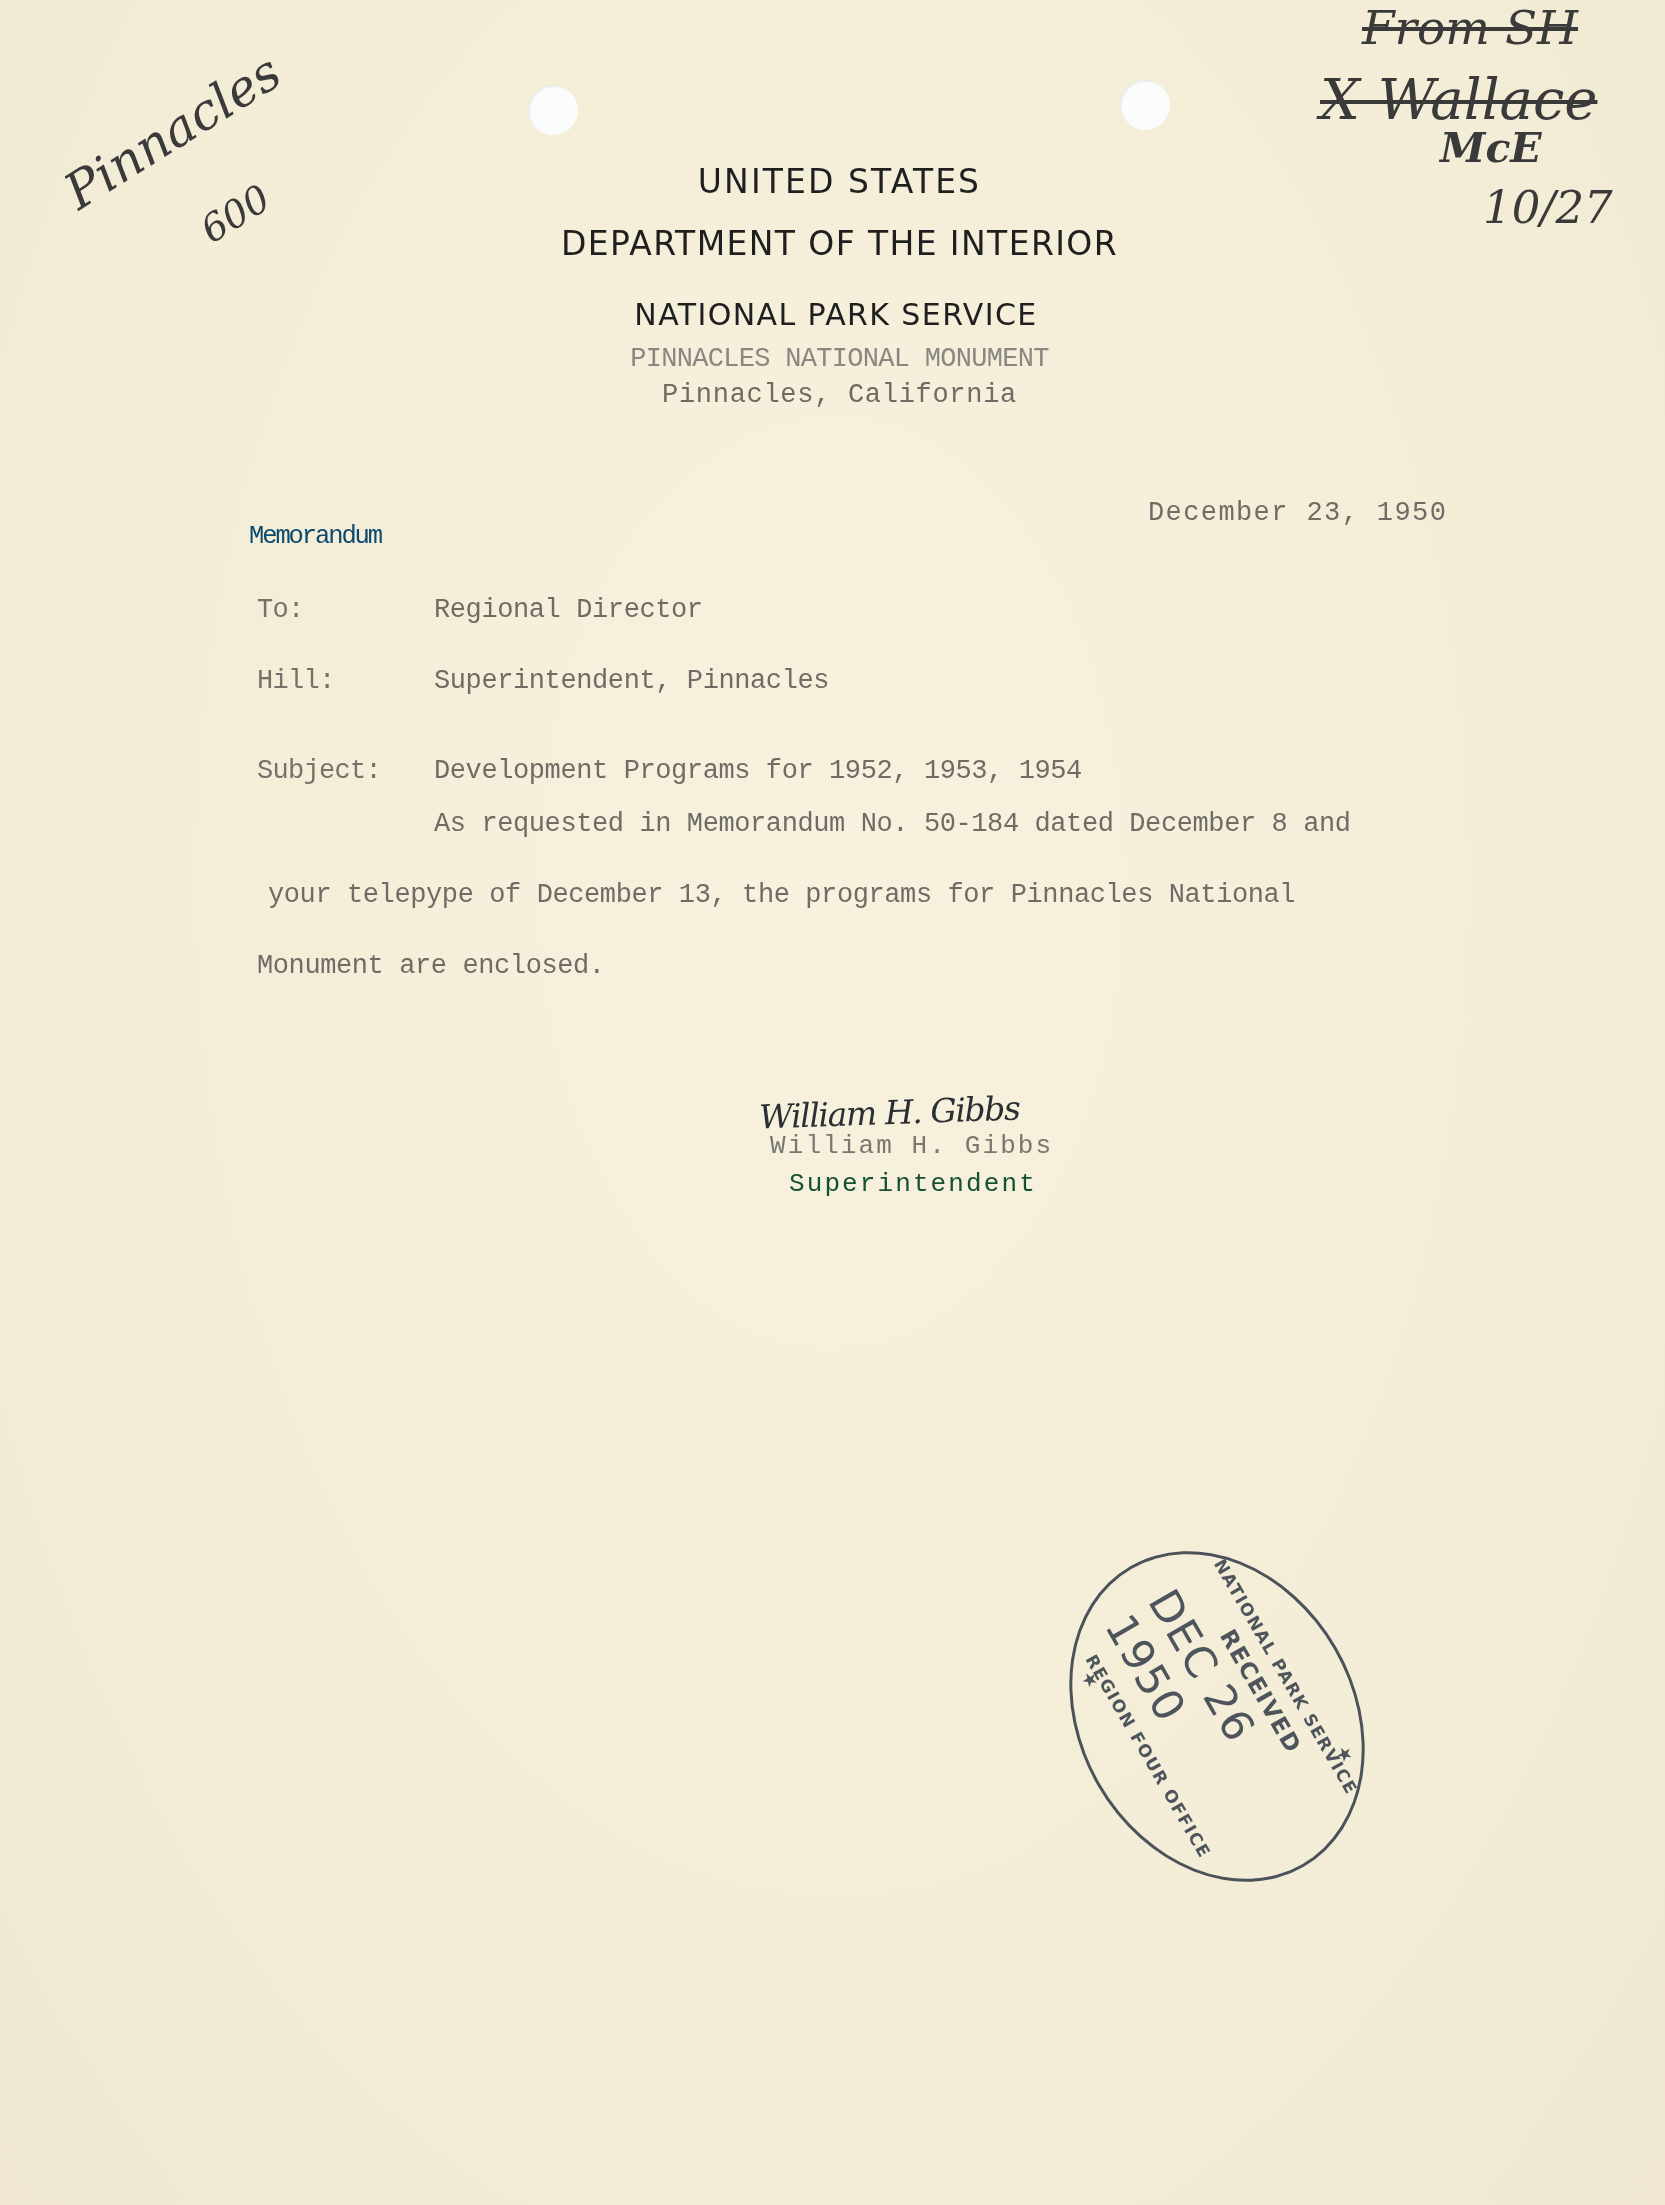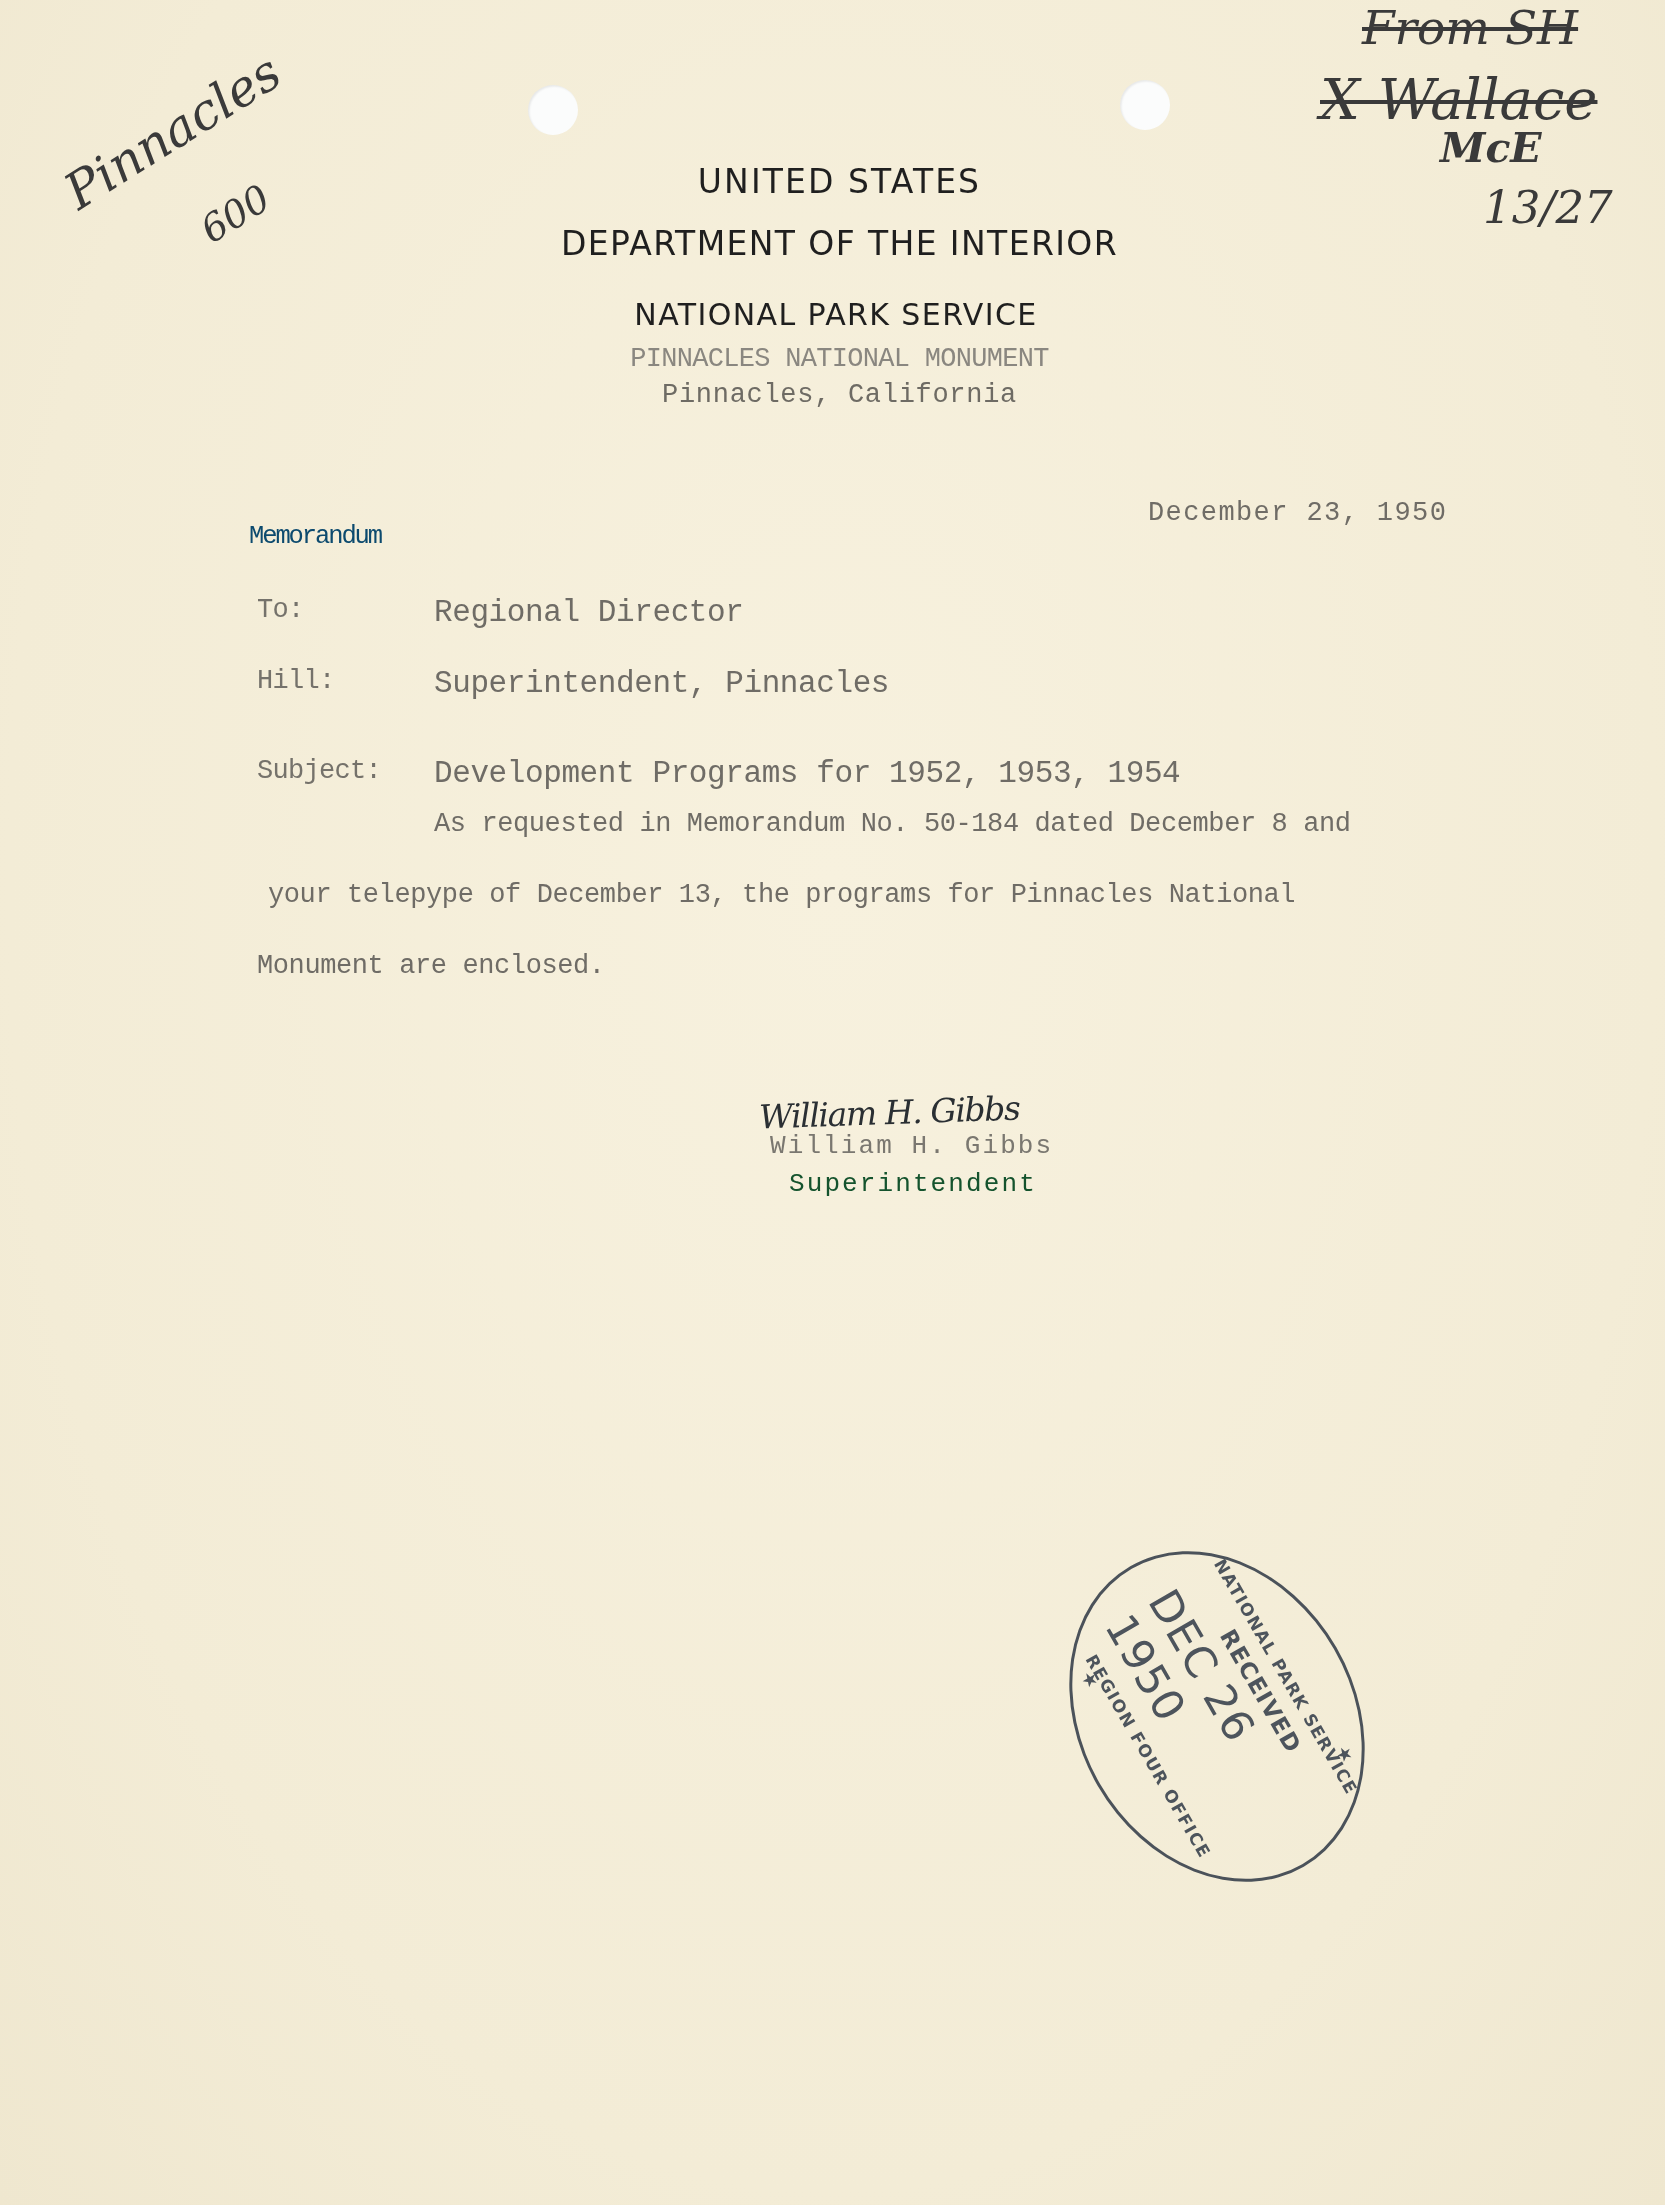--- a/index.html
+++ b/index.html
@@ -25,21 +25,21 @@
     .lh.l1 { top: 162px; font-size: 33px; letter-spacing: 2.1px; left: 7px; }
     .lh.l2 { top: 224px; font-size: 33px; letter-spacing: 1.4px; left: 7px; }
     .lh.l3 { top: 297px; font-size: 30px; letter-spacing: 1.4px; left: 3.5px; }
     .type { position: absolute; color: #6a6760; font-family: "Liberation Mono", "DejaVu Sans Mono", monospace; }
     .lh.l4 { top: 344px; font-size: 27px; color: #8a8780; font-family: "Liberation Mono", monospace; letter-spacing: -0.7px; left: 7px;}
     .lh.l5 { top: 380px; font-size: 27px; color: #6e6b64; font-family: "Liberation Mono", monospace; letter-spacing: 0.7px; left: 7px;}
 
     .date { left: 1148px; top: 451px; font-size: 27px; letter-spacing: 1.4px; color: #6f6c66; margin-top: 47px; }
     .memo { left: 241px; top: 522px; font-size: 25.5px; letter-spacing: -2.1px; color: #0c4a6e; margin-left: 8px; }
     .hlabel { left: 257px; font-size: 27px; letter-spacing: -0.7px; color: #75726b; }
-    .hval { left: 434px; font-size: 31px; letter-spacing: -0.4px; color: #6f6c66; }
+    .hval { left: 434px; font-size: 27px; letter-spacing: -0.4px; color: #6f6c66; }
     .r-to { top: 595px; } .r-from { top: 666px; } .r-subj { top: 756px; text-align: right; }
     .body1 { left: 434px; top: 809px; font-size: 27px; letter-spacing: -0.4px; color: #6f6c66; }
     .body2 { left: 268px; top: 880px; font-size: 27px; letter-spacing: -0.4px; color: #6f6c66; }
     .body3 { left: 257px; top: 951px; font-size: 27px; letter-spacing: -0.4px; color: #6f6c66; }
 
     .sig-script {
       position: absolute; left: 759px; top: 1093px; font-size: 33px;
       font-family: "DejaVu Serif", serif; font-style: italic; color: #2a2f33;
       transform: rotate(-2deg); letter-spacing: -1.4px;
     }
@@ -75,21 +75,21 @@
 <div class="paper"></div>
 
 <div class="hole left"></div>
 <div class="hole right"></div>
 
 <div class="pencil note-left">Pinnacles</div>
 <div class="pencil note-left-num">600</div>
 <div class="pencil note-r1">From SH</div>
 <div class="pencil note-r2">X Wallace</div>
 <div class="pencil note-r3">McE</div>
-<div class="pencil note-r4">13/27</div>
+<div class="pencil note-r4">10/27</div>
 
 <div class="lh l1">UNITED STATES</div>
 <div class="lh l2">DEPARTMENT OF THE INTERIOR</div>
 <div class="lh l3">NATIONAL PARK SERVICE</div>
 <div class="lh l4">PINNACLES NATIONAL MONUMENT</div>
 <div class="lh l5">Pinnacles, California</div>
 
 <div class="type date">December 23, 1950</div>
 
 <div class="type memo">Memorandum</div>

